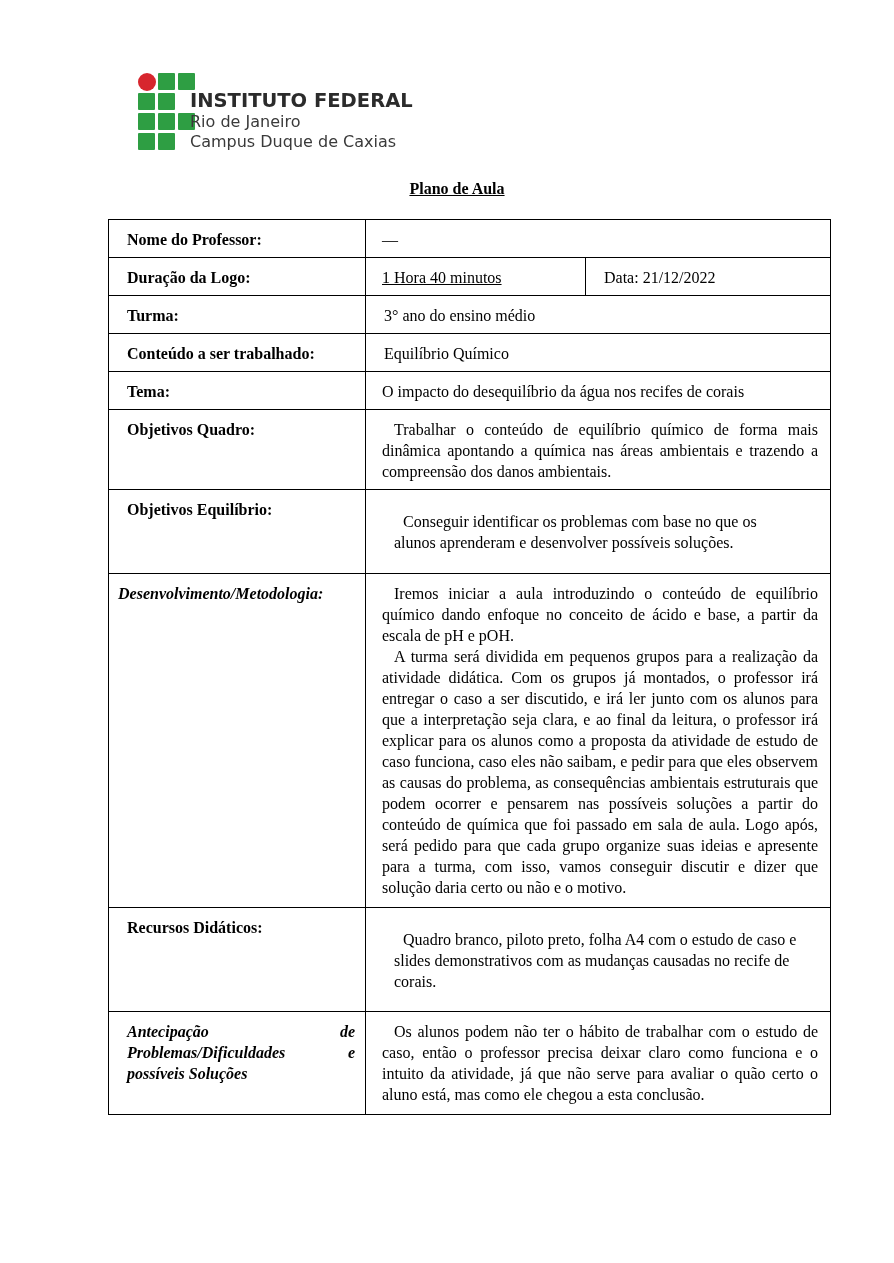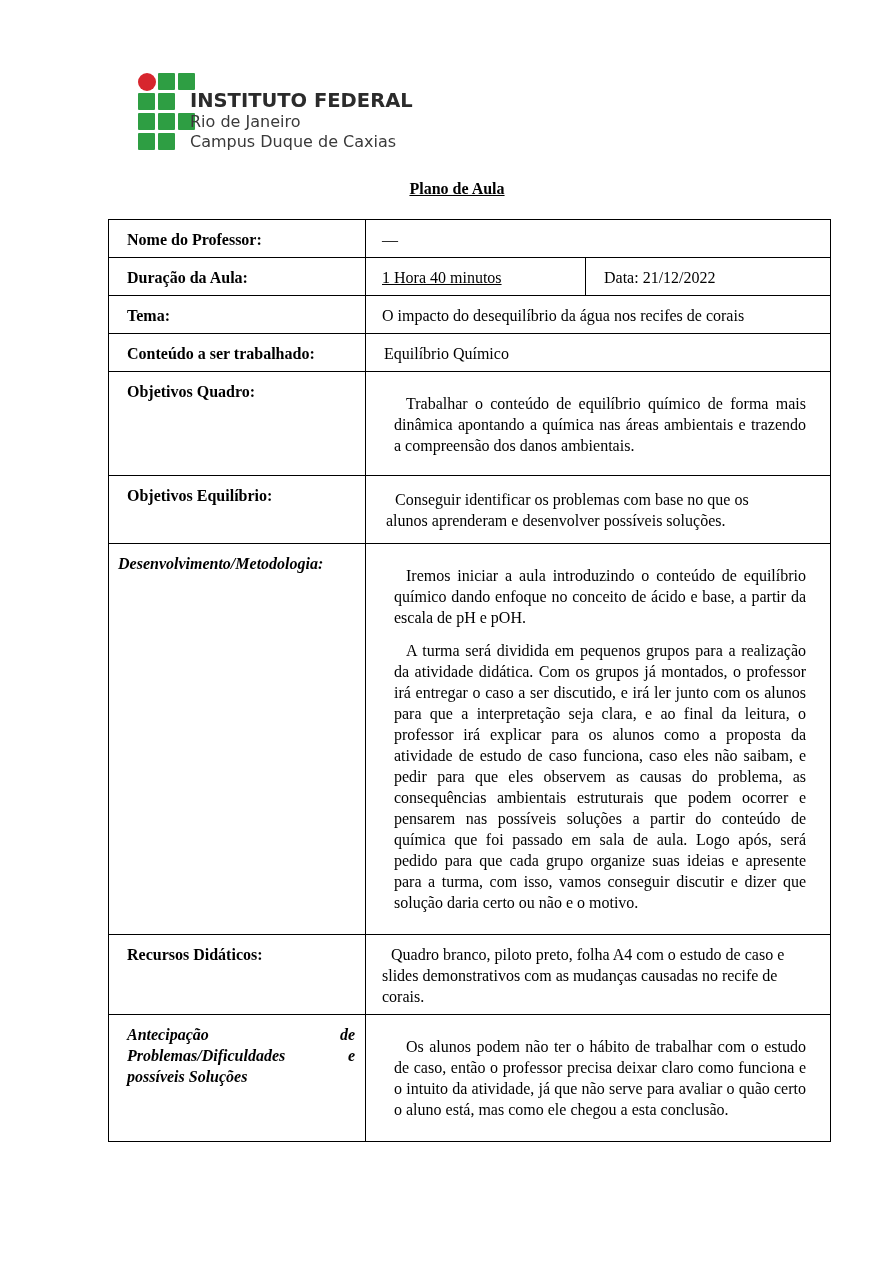--- a/index.html
+++ b/index.html
@@ -21,21 +21,21 @@
 
   
   table.plan { position: absolute; left: 108px; top: 219px; width: 723px;
                border-collapse: collapse; font-size: 16px; line-height: 21px; }
   table.plan td { border: 1.5px solid #000; vertical-align: top; padding: 0; }
   td.lbl { width: 256px; font-weight: bold; margin-left: 24px; }
   td.lbl .in { padding: 9px 10px 8px 18px; }
   td.lbl.center .in { padding-left: 9px; padding-right: 6px; font-style: italic; }
   td.val .in { padding: 9px 12px 8px 16px; }
   td.val.just .in { text-align: justify; }
-  td.val.just .in p { margin: 12px; text-indent: 12px; }
+  td.val.just .in p { margin: 0; text-indent: 12px; }
   .lbl-just { text-align: justify; text-align-last: left; font-style: italic; }
   .h37 .in { height: 20px; }
 </style>
 </head>
 <body>
 
 <div class="logo">
   <div class="logo-grid">
     <div class="logo-dot" style="left:0;top:0;"></div>
     <div class="logo-cell" style="left:20px;top:0;"></div>
@@ -62,83 +62,91 @@
       <tr class="h37">
     <td class="lbl">
           <div class="in">Nome do Professor:</div>
         </td>
     <td class="val" colspan="2">
           <div class="in">—</div>
         </td>
   </tr>
   <tr class="h37">
     <td class="lbl">
-          <div class="in">Duração da Aula:</div>
+          <div class="in">Duração da Logo:</div>
         </td>
     <td class="val" style="width:219px;text-decoration:underline;">
           <div class="in">1 Hora 40 minutos</div>
         </td>
     <td class="val">
           <div class="in" style="padding-left:18px;">Data: 21/12/2022</div>
         </td>
   </tr>
   <tr class="h37">
     <td class="lbl">
-          <div class="in">Tema:</div>
+          <div class="in">Turma:</div>
         </td>
     <td class="val" colspan="2">
-          <div class="in">O impacto do desequilíbrio da água nos recifes de corais</div>
+          <div class="in" style="padding-left:18px;">3° ano do ensino médio</div>
         </td>
   </tr>
   <tr class="h37">
     <td class="lbl">
           <div class="in">Conteúdo a ser trabalhado:</div>
         </td>
     <td class="val" colspan="2">
           <div class="in" style="padding-left:18px;">Equilíbrio Químico</div>
+        </td>
+  </tr>
+  <tr class="h37">
+    <td class="lbl">
+          <div class="in">Tema:</div>
+        </td>
+    <td class="val" colspan="2">
+          <div class="in">O impacto do desequilíbrio da água nos recifes de corais</div>
         </td>
   </tr>
   <tr>
     <td class="lbl">
           <div class="in">Objetivos Quadro:</div>
         </td>
     <td class="val just" colspan="2">
           <div class="in" style="padding-bottom:7px;">
             <p>Trabalhar o conteúdo de equilíbrio químico de forma mais dinâmica apontando a química nas áreas ambientais e trazendo a compreensão dos danos ambientais.</p>
           </div>
         </td>
   </tr>
   <tr>
     <td class="lbl">
           <div class="in">Objetivos Equilíbrio:</div>
         </td>
     <td class="val" colspan="2">
           <div class="in" style="padding-right:34px;padding-bottom:8px;">
-            <p style="margin:4px;text-indent:9px;">Conseguir identificar os problemas com base no que os alunos aprenderam e desenvolver possíveis soluções.</p>
+            <p style="margin:12px;text-indent:9px;">Conseguir identificar os problemas com base no que os alunos aprenderam e desenvolver possíveis soluções.</p>
           </div>
         </td>
   </tr>
   <tr>
     <td class="lbl center">
           <div class="in">Desenvolvimento/Metodologia:</div>
         </td>
     <td class="val just" colspan="2">
       <div class="in" style="padding-bottom:9px;">
         <p>Iremos iniciar a aula introduzindo o conteúdo de equilíbrio químico dando enfoque no conceito de ácido e base, a partir da escala de pH e pOH.</p>
         <p>A turma será dividida em pequenos grupos para a realização da atividade didática. Com os grupos já montados, o professor irá entregar o caso a ser discutido, e irá ler junto com os alunos para que a interpretação seja clara, e ao final da leitura, o professor irá explicar para os alunos como a proposta da atividade de estudo de caso funciona, caso eles não saibam, e pedir para que eles observem as causas do problema, as consequências ambientais estruturais que podem ocorrer e pensarem nas possíveis soluções a partir do conteúdo de química que foi passado em sala de aula. Logo após, será pedido para que cada grupo organize suas ideias e apresente para a turma, com isso, vamos conseguir discutir e dizer que solução daria certo ou não e o motivo.</p>
       </div>
     </td>
   </tr>
   <tr>
     <td class="lbl">
           <div class="in">Recursos Didáticos:</div>
         </td>
     <td class="val" colspan="2">
           <div class="in" style="padding-right:16px;padding-bottom:7px;">
-            <p style="margin:0;text-indent:9px;">Quadro branco, piloto preto, folha A4 com o estudo de caso e slides demonstrativos com as mudanças causadas no recife de corais.</p>
+            <p style="margin:12px;text-indent:9px;">Quadro branco, piloto preto, folha A4 com o estudo de caso e slides demonstrativos com as mudanças causadas no recife de corais.</p>
           </div>
         </td>
   </tr>
   <tr>
     <td class="lbl">
           <div class="in lbl-just">Antecipação de Problemas/Dificuldades e possíveis Soluções</div>
         </td>
     <td class="val just" colspan="2">
           <div class="in" style="padding-bottom:9px;">
             <p>Os alunos podem não ter o hábito de trabalhar com o estudo de caso, então o professor precisa deixar claro como funciona e o intuito da atividade, já que não serve para avaliar o quão certo o aluno está, mas como ele chegou a esta conclusão.</p>

